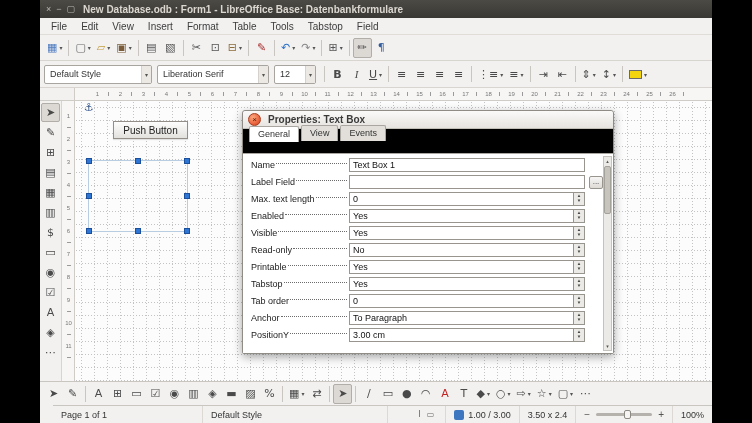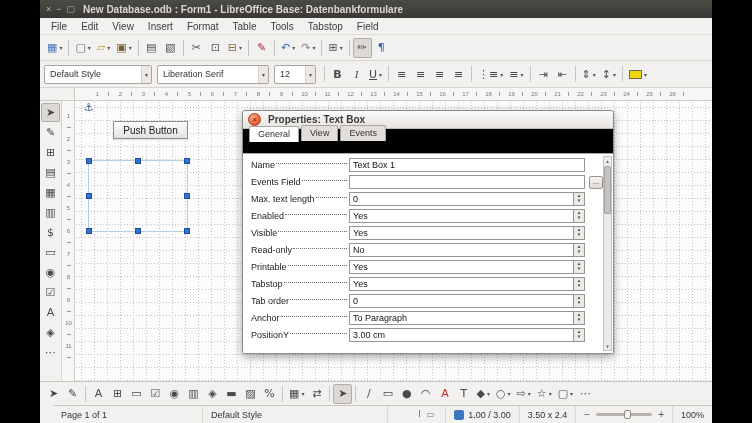--- a/index.html
+++ b/index.html
@@ -372,21 +372,21 @@
       <div class="dlg-body">
         <div id="dlg-rows">
             <div class="drow">
               <span class="dlbl">Name</span>
               <span class="leader"></span>
               <span class="fld">
                 <span class="fv">Text Box 1</span>
               </span>
             </div>
             <div class="drow">
-              <span class="dlbl">Events Field</span>
+              <span class="dlbl">Label Field</span>
               <span class="leader"></span>
               <span class="fld">
                 <span class="fv"></span>
               </span>
               <span class="browse">...</span>
             </div>
             <div class="drow">
               <span class="dlbl">Max. text length</span>
               <span class="leader"></span>
               <span class="fld">

